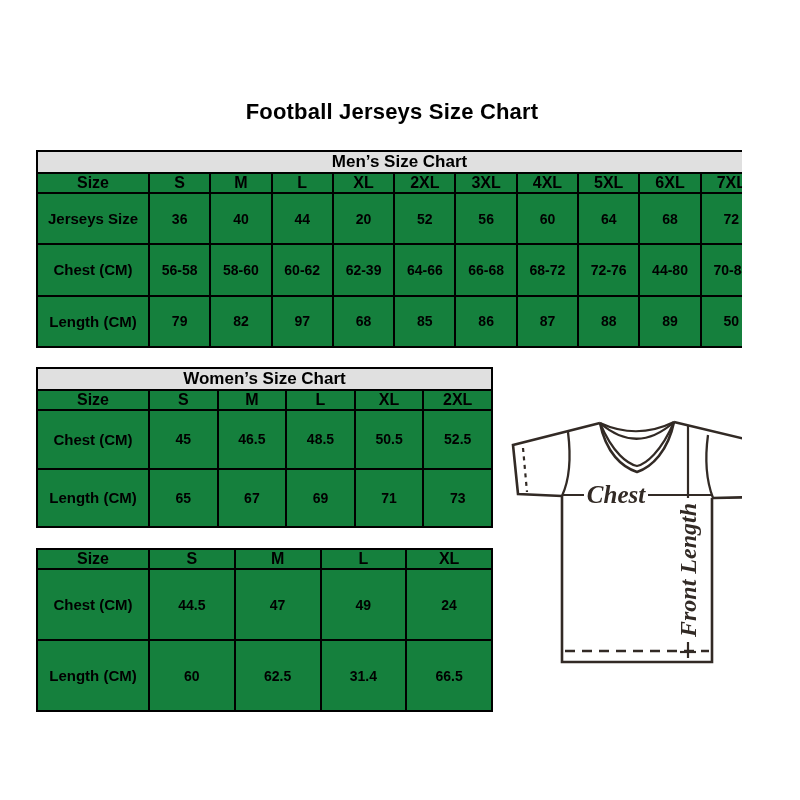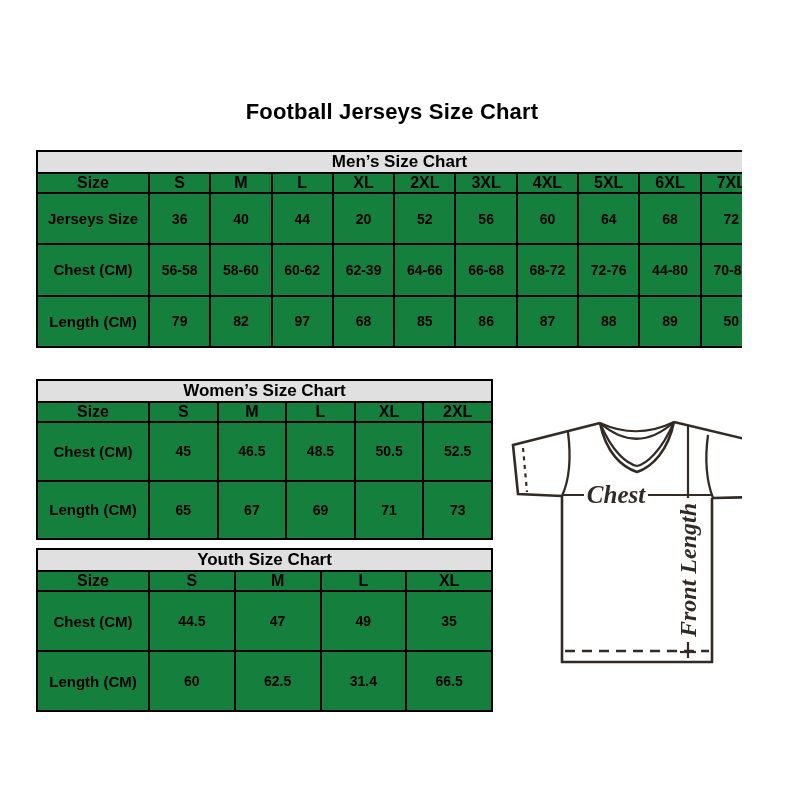--- a/index.html
+++ b/index.html
@@ -19,21 +19,21 @@
   }
   table.size-table th, table.size-table td {
     border:2px solid #000; text-align:center; vertical-align:middle;
     font-weight:bold; color:#000; padding:0; overflow:hidden;
   }
   tr.title-row th { background:#e0e0e0; font-size:17px; }
   tr.header-row th { font-size:16px; }
   table.size-table tbody th { font-size:15px; }
   table.size-table tbody td { font-size:14px; }
   .t-mens   { left:36px; top:150px; width:727px; height:198px; }
-  .t-womens { left:36px; top:367px; width:457px; height:161px;margin-top:12px; }
+  .t-womens { left:36px; top:367px; width:457px; height:161px; }
   .t-youth  { left:36px; top:548px; width:457px; height:164px; }
   .jersey-svg { position:absolute; left:500px; top:400px; width:280px; height:280px; }
   .jline { fill:none; stroke:#322a25; }
   .jmask { fill:#ffffff; stroke:none; }
   .diagram-text {
     font-family:"Liberation Serif", serif; font-style:italic; font-weight:bold;
     fill:#322a25;
   }
 </style>
 </head>
@@ -162,38 +162,35 @@
 
   <table class="size-table t-youth">
       <colgroup>
         <col style="width: 112px;">
         <col>
         <col>
         <col>
         <col>
       </colgroup>
       <thead>
-        <tr class="title-row">
-          <th colspan="5">Youth Size Chart</th>
-        </tr>
         <tr class="header-row">
           <th>Size</th>
           <th>S</th>
           <th>M</th>
           <th>L</th>
           <th>XL</th>
         </tr>
       </thead>
       <tbody>
         <tr>
           <th>Chest (CM)</th>
           <td>44.5</td>
           <td>47</td>
           <td>49</td>
-          <td>35</td>
+          <td>24</td>
         </tr>
         <tr>
           <th>Length (CM)</th>
           <td>60</td>
           <td>62.5</td>
           <td>31.4</td>
           <td>66.5</td>
         </tr>
       </tbody>
     </table>

